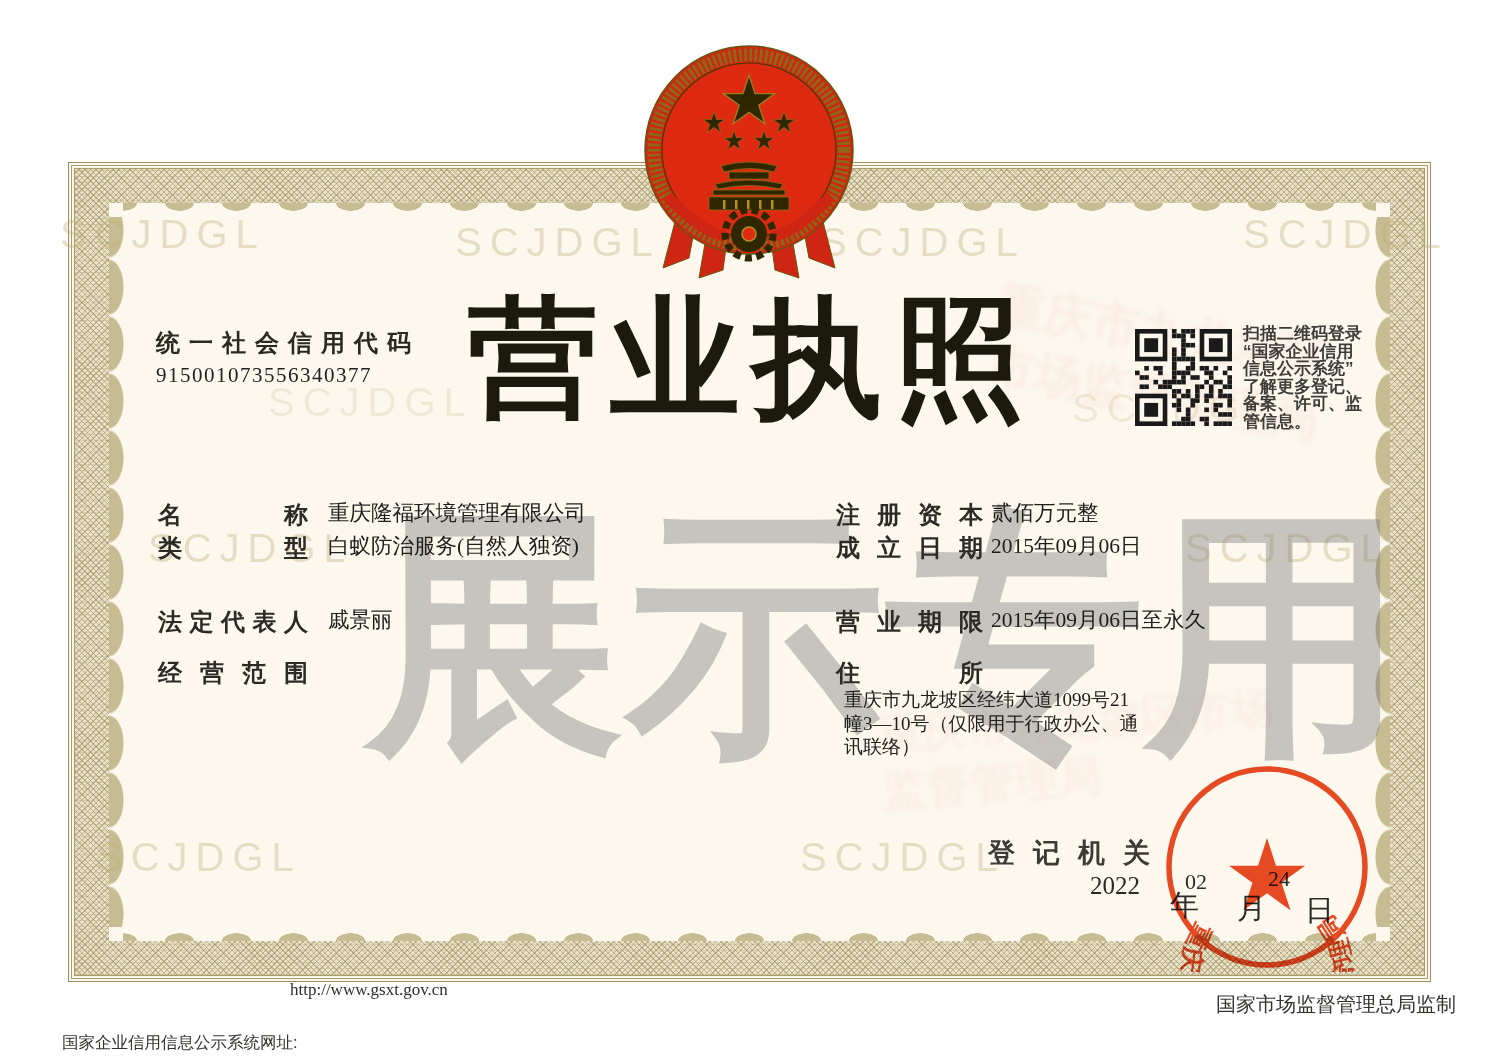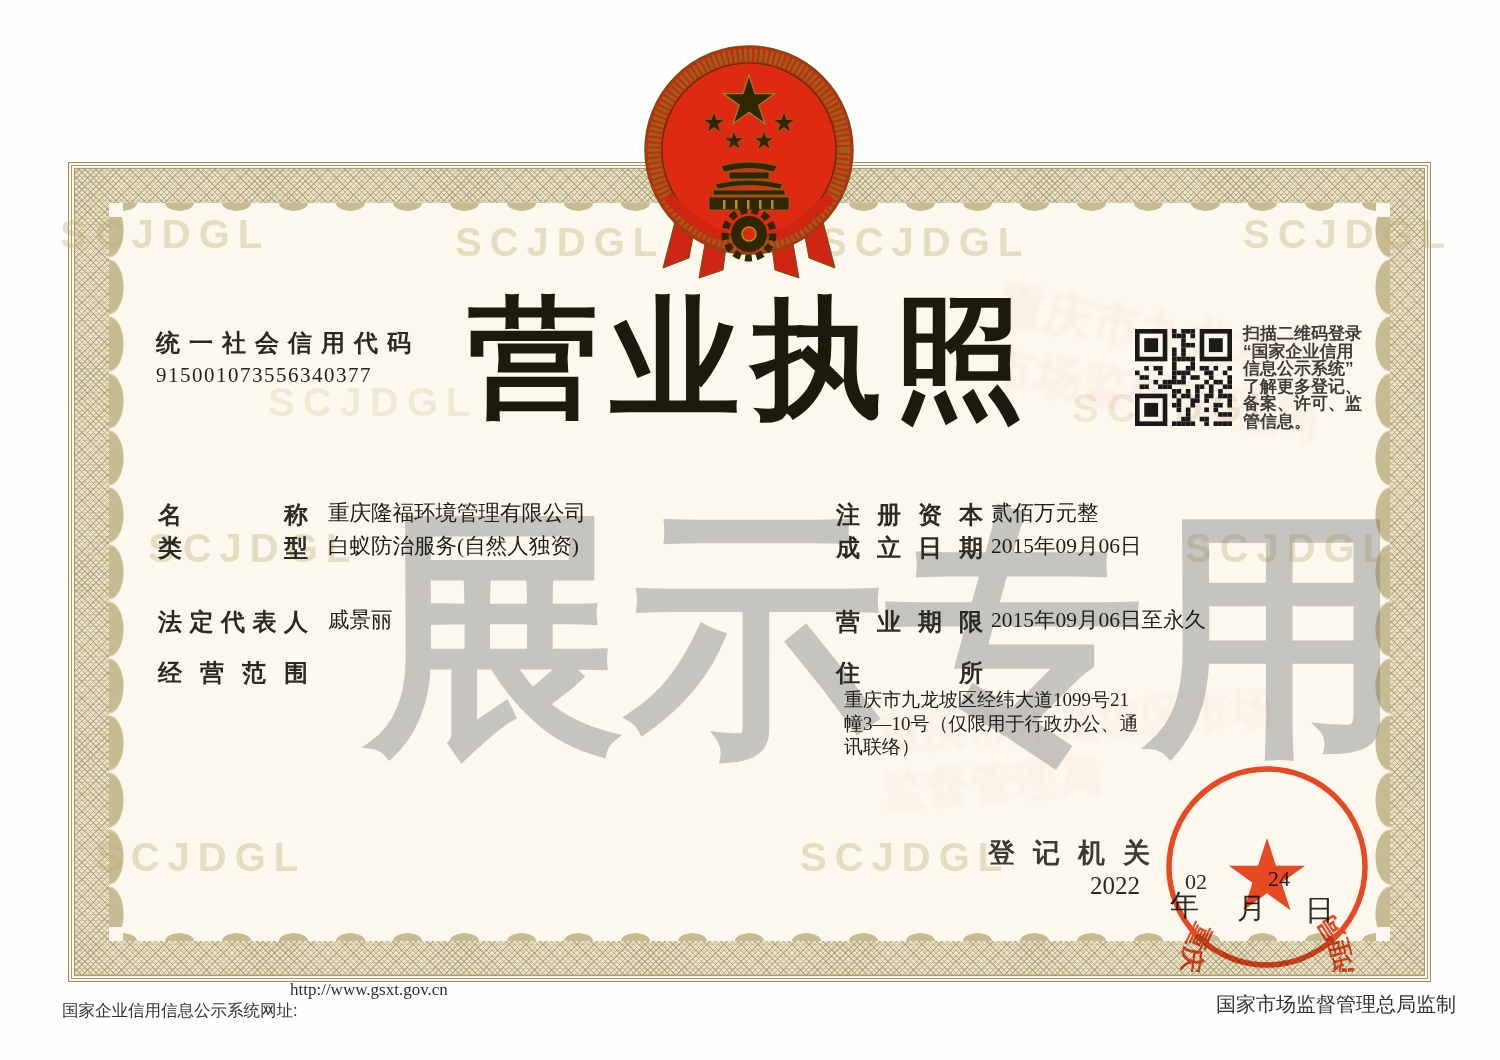--- a/index.html
+++ b/index.html
@@ -30,21 +30,21 @@
   .sc-b{left:54px;right:54px;bottom:40px;height:15px;
     background-image:radial-gradient(ellipse 30px 16px at 50% 100%,#c7bb91 0 14px,rgba(0,0,0,0) 15px);
     background-size:57px 15px;background-repeat:repeat-x;background-position:center bottom;}
   .sc-l{top:54px;bottom:54px;left:40px;width:15px;
     background-image:radial-gradient(ellipse 16px 30px at 0 50%,#c7bb91 0 14px,rgba(0,0,0,0) 15px);
     background-size:15px 57px;background-repeat:repeat-y;background-position:left center;}
   .sc-r{top:54px;bottom:54px;right:40px;width:15px;
     background-image:radial-gradient(ellipse 16px 30px at 100% 50%,#c7bb91 0 14px,rgba(0,0,0,0) 15px);
     background-size:15px 57px;background-repeat:repeat-y;background-position:right center;}
   
-  .pat{position:absolute;font-weight:700;font-size:40px;letter-spacing:8px;
+  .pat{position:absolute;font-weight:400;font-size:40px;letter-spacing:8px;
     color:#bfae74;opacity:.36;z-index:2;white-space:nowrap;}
   .pat.dim{opacity:.2;}
   
   .display-wm{
     position:absolute;left:365px;top:505px;font-size:260px;line-height:1;
     font-weight:700;color:#7d7d7d;opacity:.42;white-space:nowrap;z-index:3;
     font-family:"Liberation Sans",sans-serif;
   }
   
   .credit-label{left:156px;top:327px;font-size:24px;font-weight:700;letter-spacing:9px;color:#2b2a22;z-index:4;}
@@ -81,21 +81,21 @@
   
   .seal{left:1162px;top:762px;width:210px;height:210px;z-index:7;mix-blend-mode:multiply;opacity:.92;}
   .ghost{position:absolute;color:#d22;font-weight:700;z-index:2;filter:blur(2px);}
   .ghost1{left:990px;top:302px;width:340px;font-size:48px;line-height:62px;opacity:.05;transform:rotate(10deg);}
   .ghost2{left:880px;top:692px;width:430px;font-size:44px;line-height:56px;opacity:.045;transform:rotate(-4deg);}
   
   .emblem{left:637px;top:36px;width:224px;height:246px;z-index:6;}
   
   .site-url{left:290px;top:980px;font-size:17px;color:#2e2e2a;
     font-family:"Liberation Serif","DejaVu Serif",serif;z-index:8;}
-  .site-label{left:62px;top:1000px;font-size:16.5px;color:#33332e;z-index:8;text-align:center;}
+  .site-label{left:62px;top:1032px;font-size:16.5px;color:#33332e;z-index:8;text-align:center;}
   .issuer{left:1216px;top:991px;font-size:20px;color:#33332e;
     font-family:"Liberation Serif","DejaVu Serif",serif;z-index:8;}
 </style>
 </head>
 <body>
 
 <div class="cert">
   <div class="band"></div>
   <div class="inner"></div>
   <div class="sc sc-t"></div>

